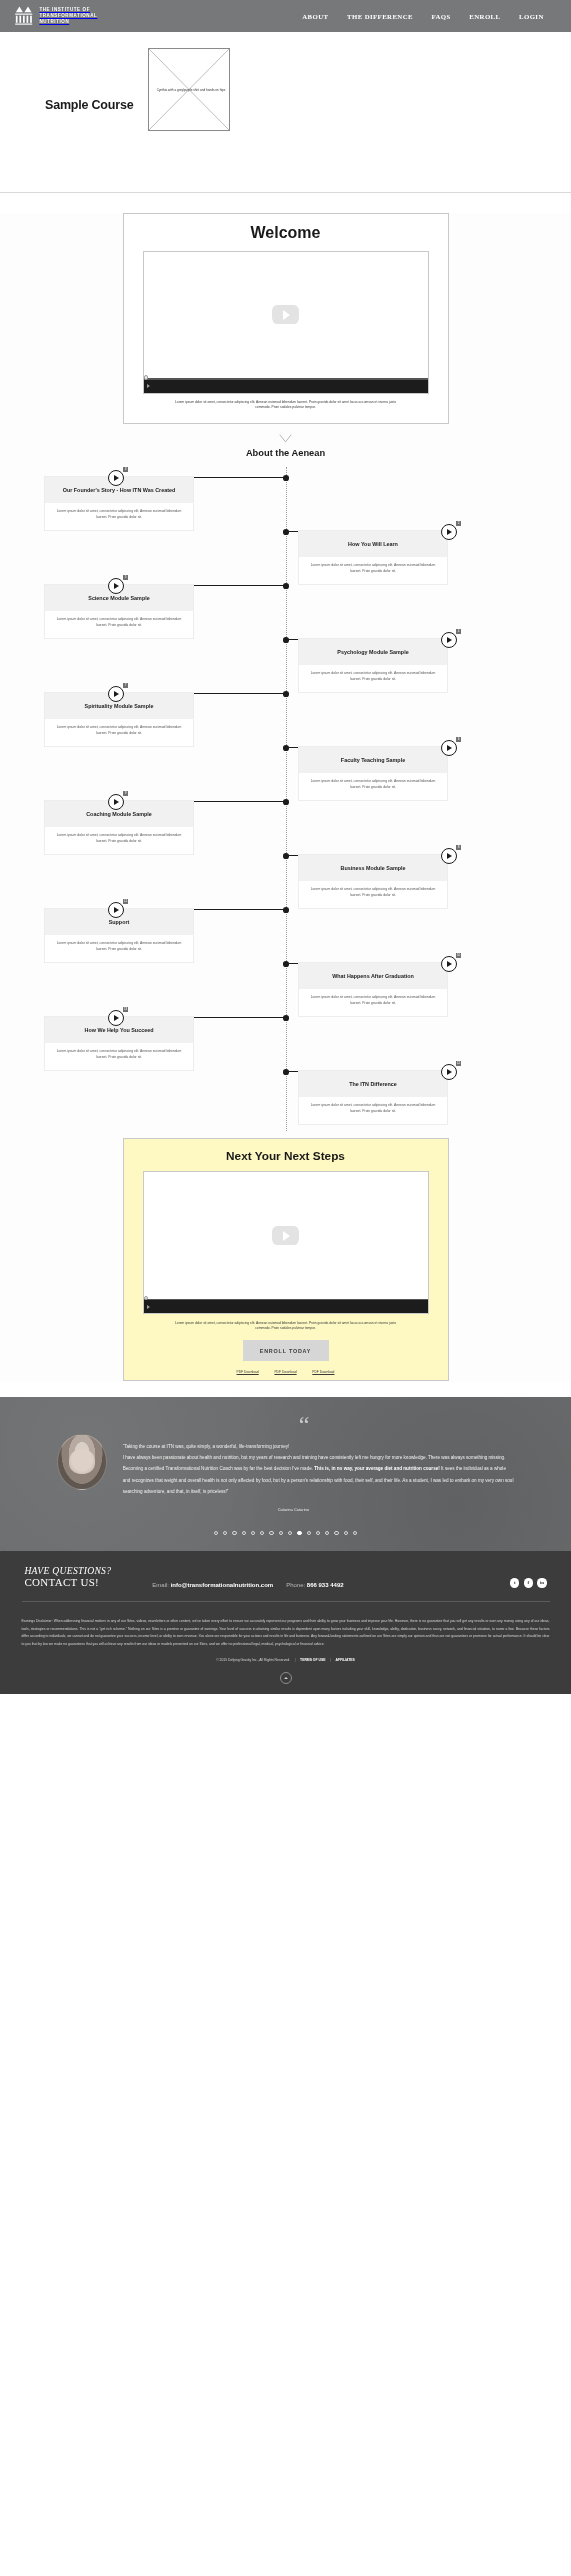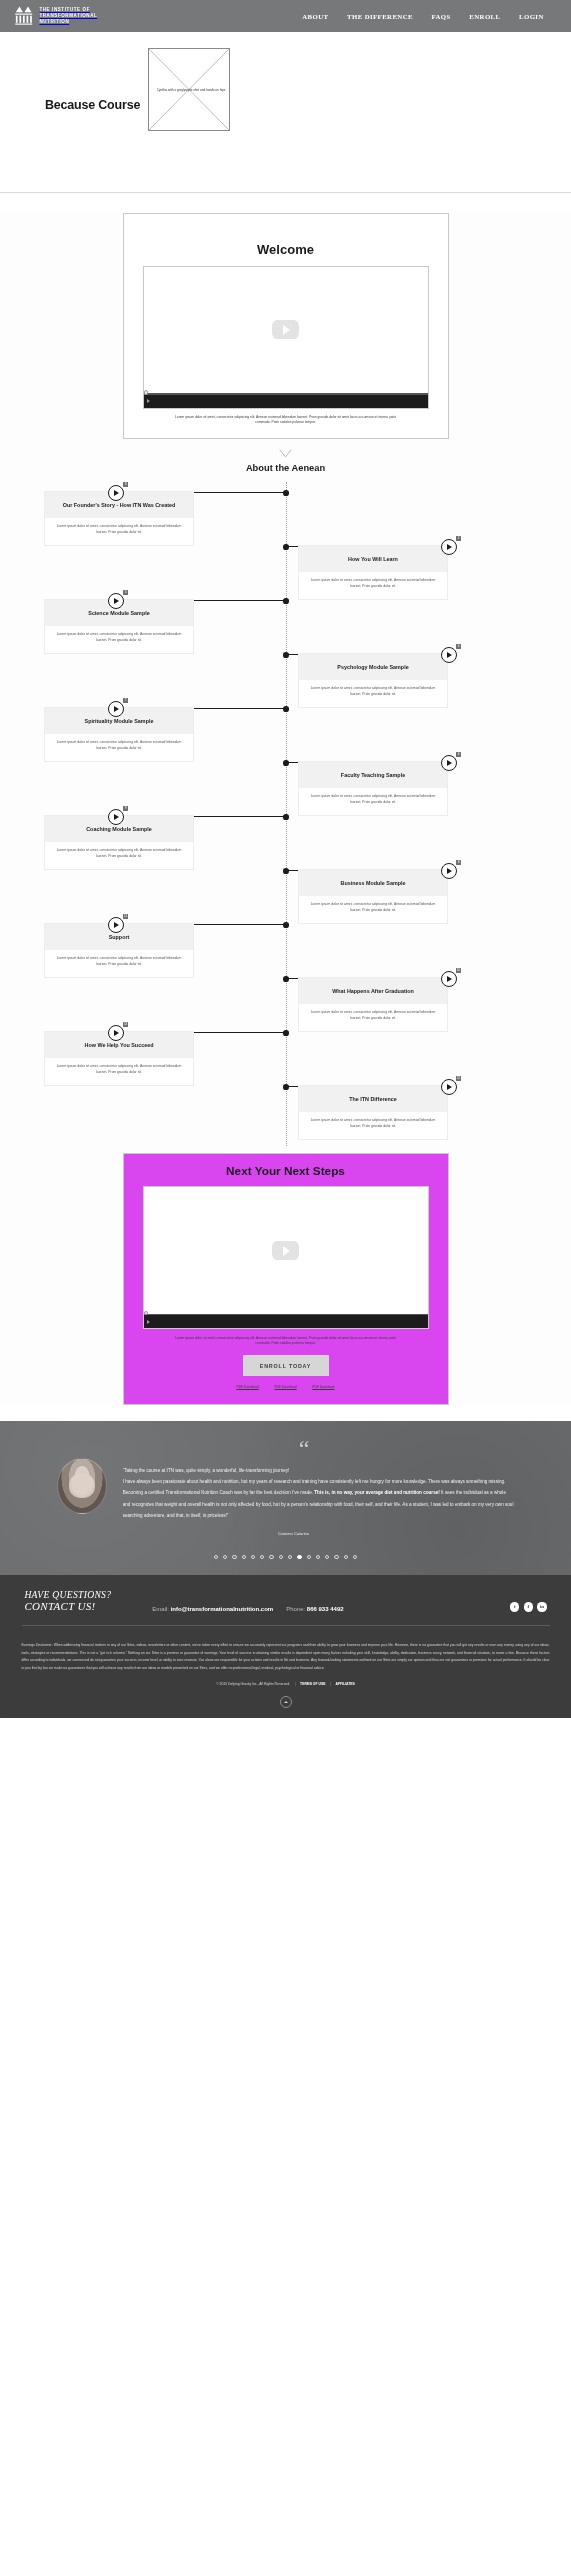--- a/index.html
+++ b/index.html
@@ -98,25 +98,24 @@
   
   .welcome-panel {
     width: 326px;
     margin: 20px auto 0;
     border: 0.7px solid #c9c9c9;
     background: #fff;
     padding: 10px 0 13px;
   }
   .welcome-title {
     text-align: center;
-    font-size: 13px;
+    font-size: 16px;
     font-weight: bold;
     color: #1a1a1a;
     margin-bottom: 8.6px;
-    margin-top: 18px;
   }
   .video-frame {
     width: 286px;
     margin: 0 auto;
     border: 0.7px solid #c9c9c9;
     background: #fff;
     position: relative;
     height: 143px;
   }
   .video-stage {
@@ -283,22 +282,22 @@
     text-align: center;
     padding: 0 0.9px;
     z-index: 4;
   }
 
   
   .next-panel {
     width: 326px;
     margin: 7.1px auto 0;
     border: 0.7px solid #c9c9c9;
-    background: #d946ef;
-    padding: 10px 0 15px;
+    background: #fef9c3;
+    padding: 10px 0 6px;
   }
   .next-title {
     text-align: center;
     font-size: 11.8px;
     font-weight: bold;
     color: #1a1a1a;
     margin-bottom: 8.6px;
   }
   .enroll-btn {
     display: block;
@@ -428,21 +427,20 @@
     letter-spacing: 0.3px;
     display: block;
     color: #fff;
   }
   .contact-head .l2 {
     font-size: 11px;
     letter-spacing: 0.3px;
     display: block;
     color: #fff;
     margin-top: 0.7px;
-    font-style: italic;
   }
   .contact-info {
     margin-left: 41px;
     display: flex;
     gap: 13px;
     align-items: baseline;
     font-size: 6px;
   }
   .contact-info .lbl { color: #b9b9b9; }
   .contact-info .val { color: #ffffff; font-weight: bold; }
@@ -529,21 +527,21 @@
   <nav class="main-nav">
     <a href="#">ABOUT</a>
     <a href="#">THE DIFFERENCE</a>
     <a href="#">FAQS</a>
     <a href="#">ENROLL</a>
     <a href="#">LOGIN</a>
   </nav>
 </header>
 
 <section class="hero">
-  <h1 class="hero-title">Because Course</h1>
+  <h1 class="hero-title">Sample Course</h1>
   <div class="hero-img-placeholder">
     <span class="hero-ph-x">
       <svg viewBox="0 0 115 116" preserveAspectRatio="none">
         <line x1="0" y1="0" x2="115" y2="116" stroke="#8a8a8a" stroke-width="0.8"></line>
         <line x1="115" y1="0" x2="0" y2="116" stroke="#8a8a8a" stroke-width="0.8"></line>
       </svg>
     </span>
   </div>
   <div class="hero-ph-caption">Cynthia with a grey/purple shirt and hands on hips</div>
 </section>

